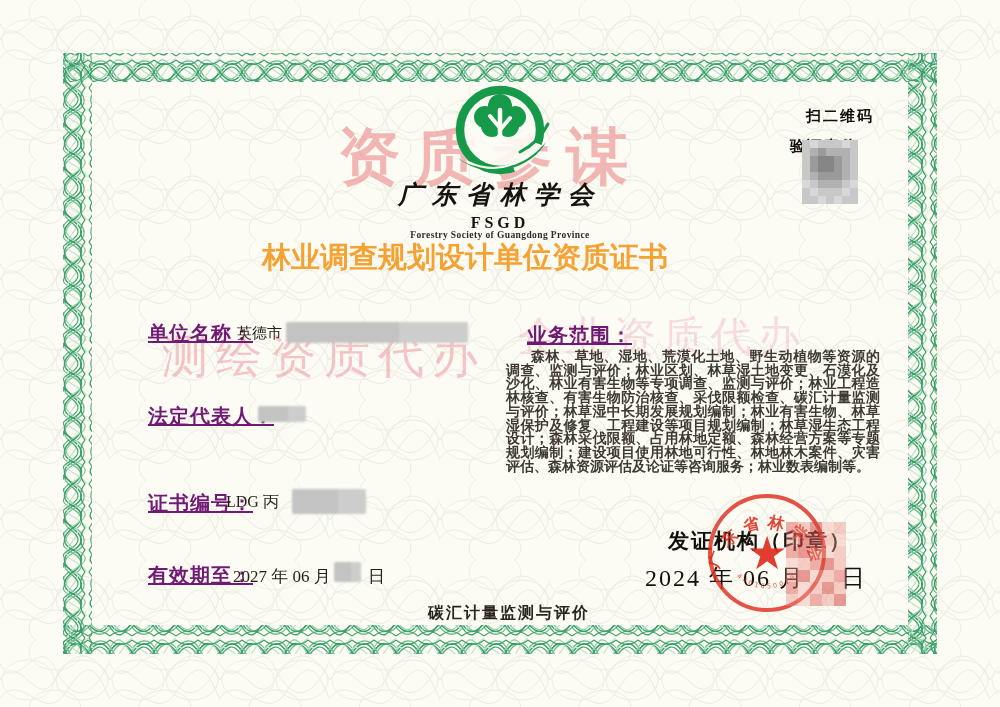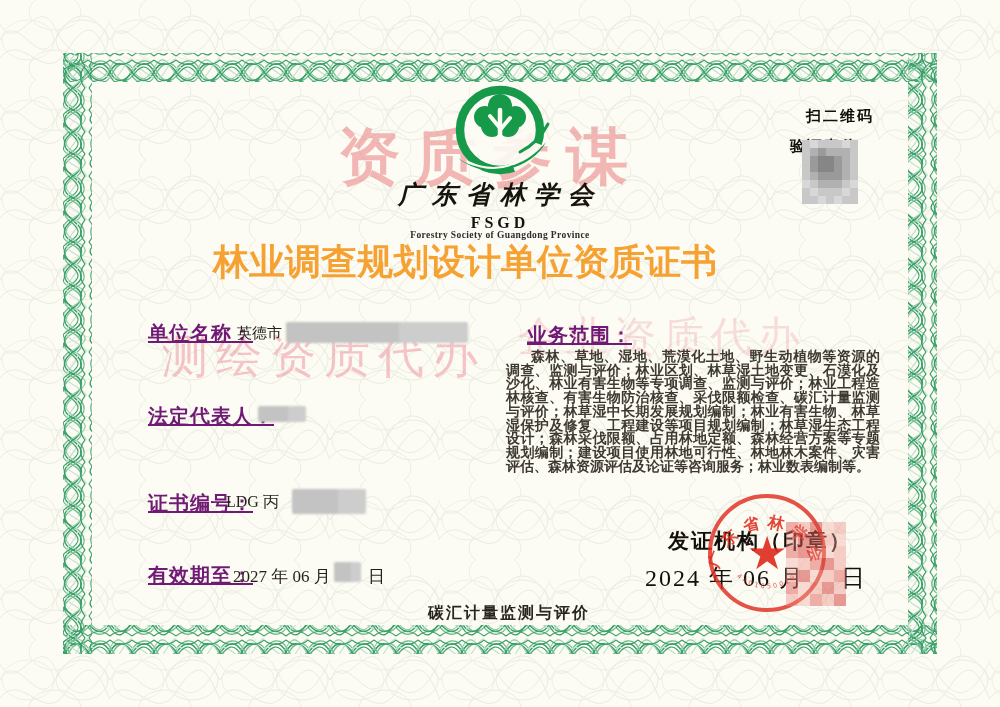--- a/index.html
+++ b/index.html
@@ -8,21 +8,21 @@
   .abs{position:absolute;}
   .layer{position:absolute;inset:0;}
   
   .wm{position:absolute;color:#ef8f9b;white-space:nowrap;line-height:1;
       font-family:"Liberation Serif","DejaVu Serif",serif;}
   
   .field-label{font-size:20px;font-weight:bold;color:#701a75;letter-spacing:1px;text-decoration:underline;}
   .field-value{font-size:16px;color:#241f18;}
   .redact{position:absolute;background:linear-gradient(90deg,#c3c3c3 0 62%,#cdcdcd 62% 100%);
           border-radius:2px;filter:blur(1.1px);}
-  .title{font-size:36px;font-weight:bold;color:#f6a233;letter-spacing:0px;
+  .title{font-size:29px;font-weight:bold;color:#f6a233;letter-spacing:0px;
          text-align:center;white-space:nowrap;}
   .scope-text{font-size:14px;line-height:13.7px;font-weight:600;color:#3f3a31;
               text-align:justify;text-indent:25px;}
   .qr-label{font-size:15px;font-weight:bold;color:#15100c;letter-spacing:2px;line-height:1.3;}
   .mosaic{position:absolute;display:flex;flex-wrap:wrap;}
   .org-cn{font-size:25px;font-weight:bold;font-style:italic;color:#17130e;
           letter-spacing:9px;text-align:center;}
   .org-en{font-size:9.5px;font-weight:bold;color:#2b2b2b;letter-spacing:0.4px;text-align:center;margin-top:26px;}
   .org-abbr{font-size:16px;font-weight:bold;color:#17130e;letter-spacing:4px;text-align:center;}
   .issue-label{font-size:21px;font-weight:bold;color:#15100c;letter-spacing:2px;}

